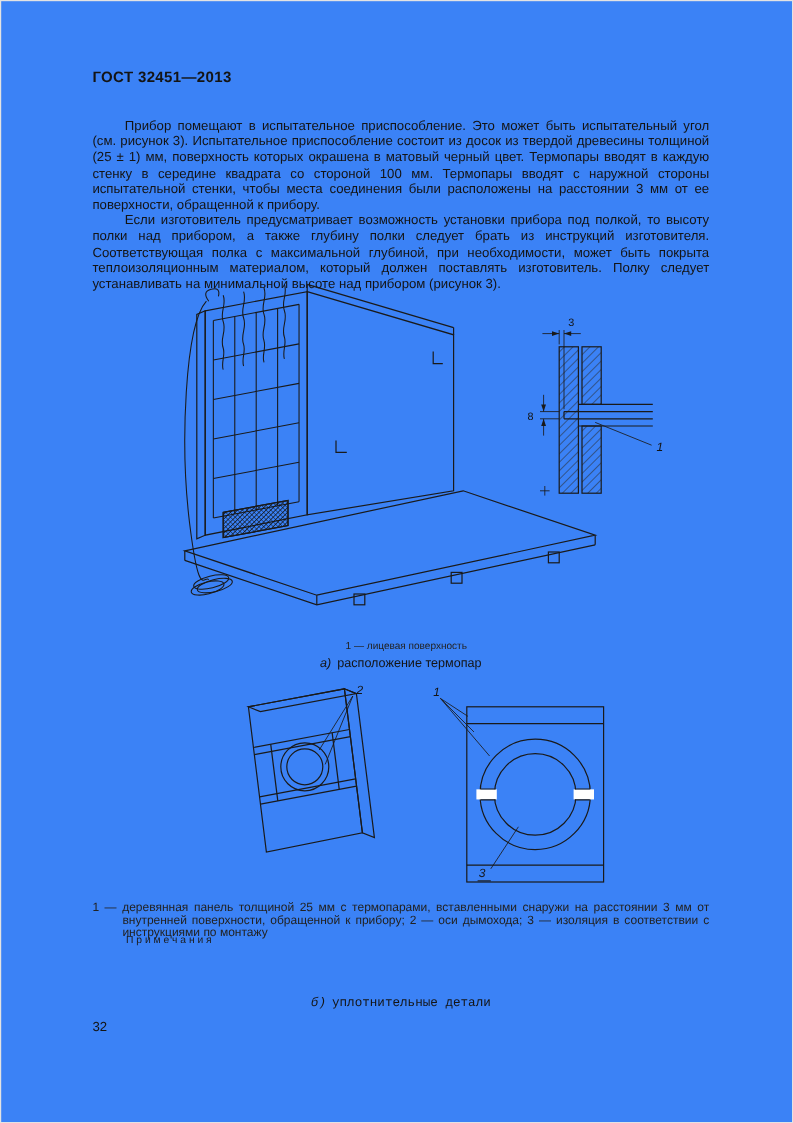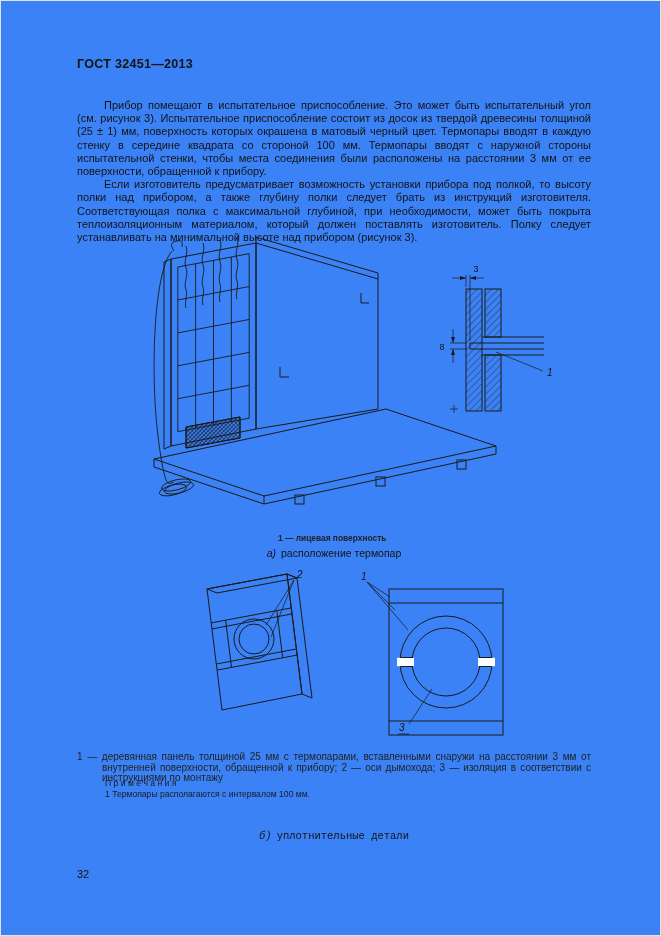--- a/index.html
+++ b/index.html
@@ -7,34 +7,34 @@
   .page {
     position:relative; width:661px; height:936px; margin:0 auto;
     background:#3b82f6; border:1px solid #e3e3e3;
     font-family:"Liberation Sans", sans-serif; color:#141414;
     overflow:hidden;
   }
   .doc-header { position:absolute; left:76px; top:56px; font-size:12.5px; font-weight:bold; letter-spacing:.3px; }
   .bodytext { position:absolute; left:76px; top:78px; width:514px; font-size:11px; line-height:13.2px; text-align:justify;margin-top:20px; }
   .bodytext p { text-indent:27px; }
   .fig-a { position:absolute; left:145px; top:230px; }
-  .fig-a-legend { position:absolute; left:277px; top:532px; font-size:8.4px; color:#222;font-weight:bold; }
+  .fig-a-legend { position:absolute; left:287px; top:532px; font-size:8.4px; color:#222; }
   .fig-caption { position:absolute; left:76px; width:514px; text-align:center; font-size:10.5px; }
   .fig-a-caption { top:546px; }
   .fig-b { position:absolute; left:180px; top:566px; }
   .fig-b-legend {
     position:absolute; left:76px; top:751px; width:514px;
     font-size:10px; line-height:10.6px; color:#222;
     padding-left:25px; text-indent:-25px; text-align:justify;
   }
   .notes { position:absolute; left:76px; top:777px; width:514px; font-size:8.6px; line-height:11.2px; color:#1b1b1b; }
   .note { text-indent:28px; text-align:justify; }
   .fig-b-caption { top:829px;font-family:Liberation Mono, monospace; }
   .cap-marker { font-style:italic; margin-right:5px; }
-  .page-number { position:absolute; left:76px; top:849px; font-size:11px;margin-top:18px; }
+  .page-number { position:absolute; left:76px; top:849px; font-size:11px; }
   svg { display:block; }
   svg text { font-family:"Liberation Sans", sans-serif; fill:#141414; }
   .lbl { font-size:10px; font-style:italic; }
   .dim { font-size:9px; }
 </style>
 </head>
 <body>
 
 <div class="page">
 
@@ -199,21 +199,20 @@
 
     <text class="lbl" x="116" y="11">2</text>
     <text class="lbl" x="180" y="13">1</text>
     <text class="lbl" x="218" y="164">3</text>
   </svg>
 
   <div class="fig-b-legend">1 — деревянная панель толщиной 25 мм с термопарами, вставленными снаружи на расстоянии 3 мм от внутренней поверхности, обращенной к прибору; 2 — оси дымохода; 3 — изоляция в соответствии с инструкциями по монтажу</div>
 
   <div class="notes">
     <div class="note">П р и м е ч а н и я</div>
-    <div class="note">1 Термопары располагаются с интервалом 100 мм.</div>
   </div>
 
   <div class="fig-caption fig-b-caption">
     <span class="cap-marker">б)</span><span>уплотнительные детали</span>
   </div>
 
   <div class="page-number">32</div>
 
 </div>
 

